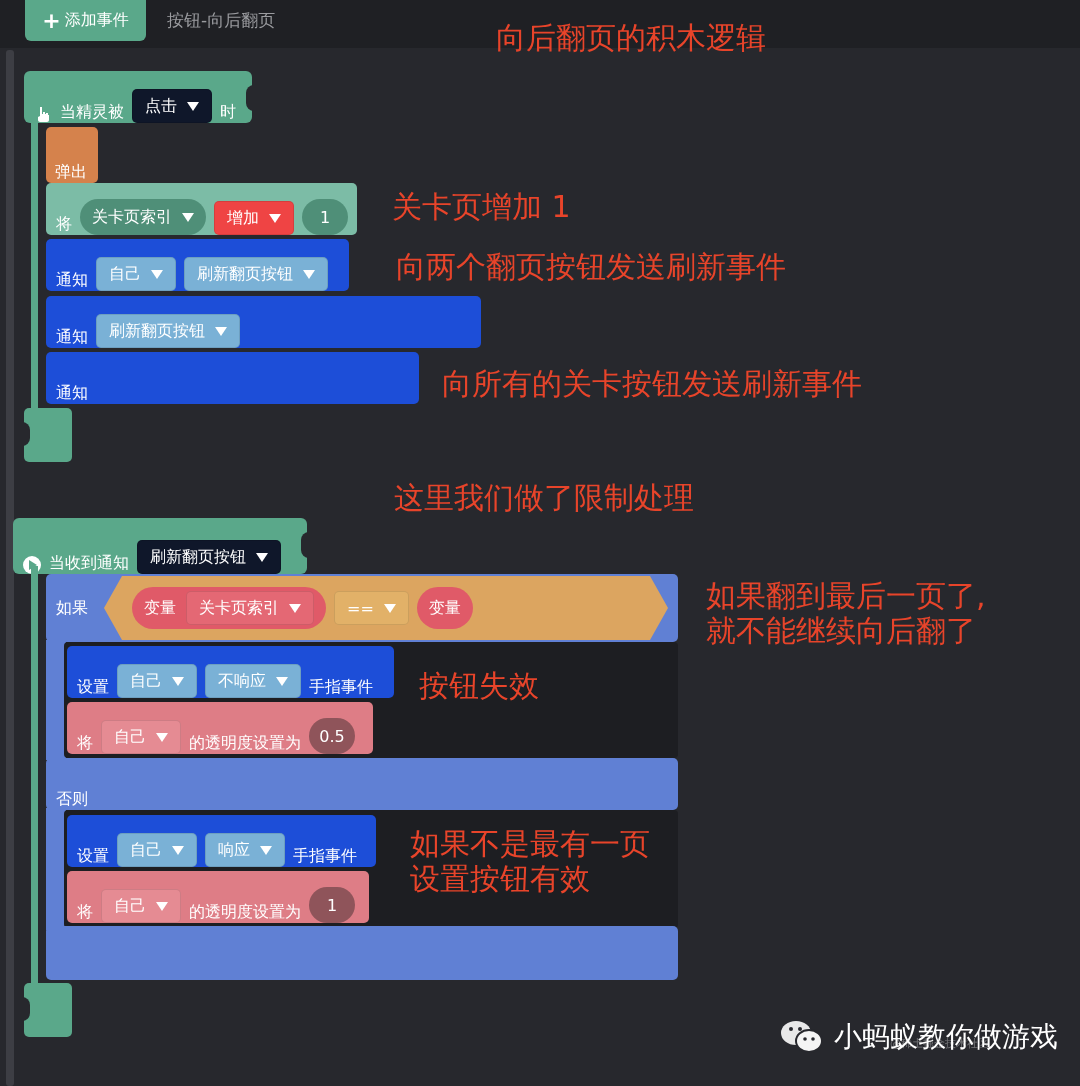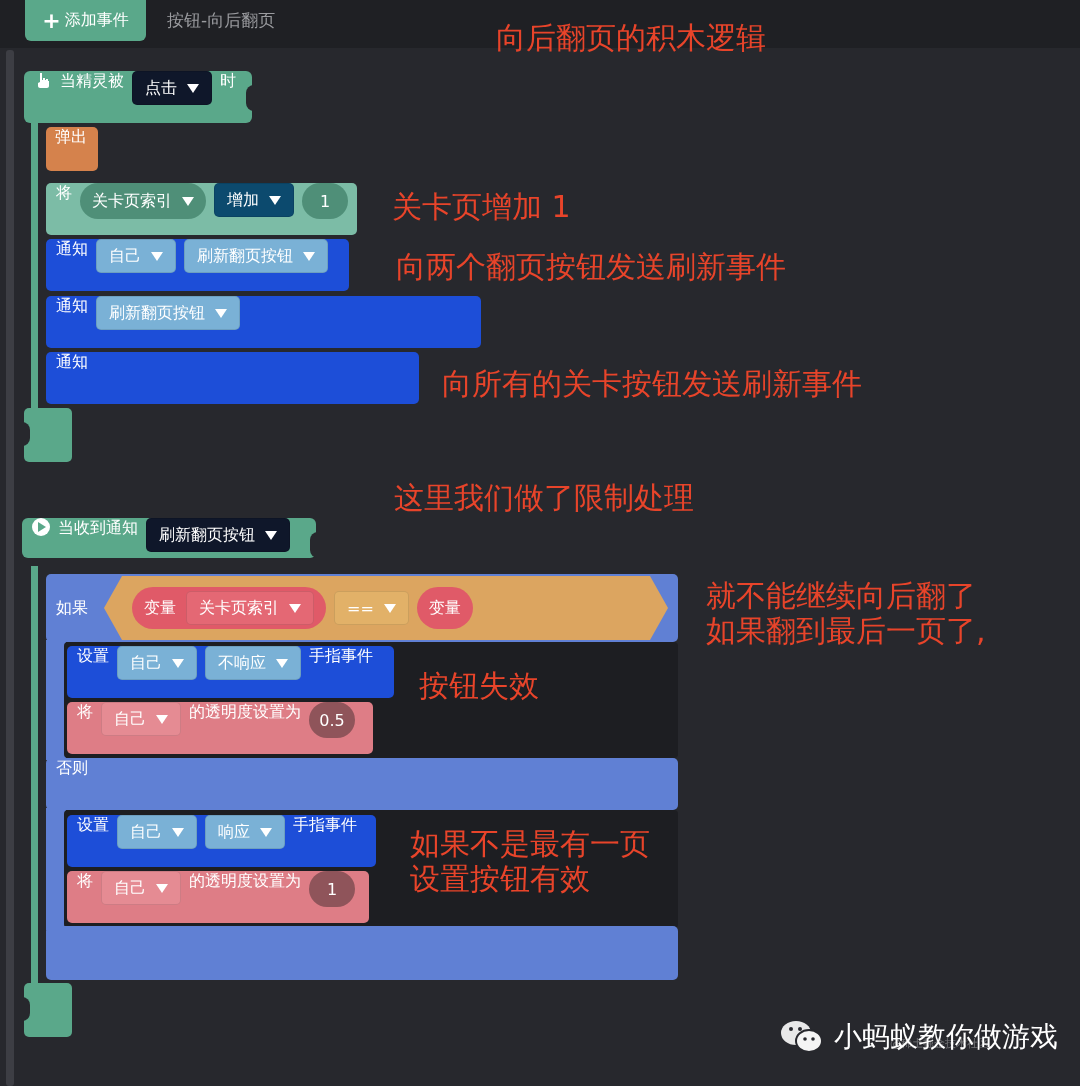--- a/index.html
+++ b/index.html
@@ -4,31 +4,31 @@
 <style>
 *{box-sizing:border-box;margin:0;padding:0}
 body{width:1080px;height:1086px;background:#27282d;font-family:"DejaVu Sans","Liberation Sans",sans-serif;overflow:hidden;position:relative;color:#fff}
 .topbar{position:absolute;left:0;top:0;width:1080px;height:48px;background:#1f2024}
 .add-btn{position:absolute;left:25px;top:0;width:121px;height:41px;background:#5aa88a;border-radius:0 0 6px 6px;color:#fff;font-size:16px;display:flex;align-items:center;justify-content:center;gap:4px}
 .add-btn .plus{font-size:22px;line-height:1;font-weight:bold}
 .tab-title{position:absolute;left:167px;top:9px;font-size:17px;color:#9a9b9f}
 .workspace{position:absolute;left:0;top:48px;width:1080px;height:1038px;background:#27282d}
 .leftbar{position:absolute;left:6px;top:50px;width:8px;height:1036px;background:#3d3e44;border-radius:3px}
 .annot{position:absolute;color:#e8442a;font-size:30px;line-height:1.18;white-space:nowrap}
-.blk{position:absolute;border-radius:5px;display:flex;align-items:flex-start;font-size:16px;color:#fff;padding-left:10px;gap:8px}
+.blk{position:absolute;border-radius:5px;display:flex;align-items:flex-end;font-size:16px;color:#fff;padding-left:10px;gap:8px}
 .green{background:#5aa88a}
 .teal{background:#7cbca6}
 .blue{background:#1d4ed8}
 .orange{background:#d5824c}
 .pink{background:#de7d86}
 .ifblue{background:#6080d4}
 .dd{border-radius:5px;height:34px;display:flex;align-items:center;padding:0 12px;gap:10px;font-size:16px;border:1px solid rgba(0,0,0,0.1)}
 .dd.green{background:#0f172a}
 .dd.blue{background:#7ab1d6}
-.dd.teal{background:#0c4a6e}
+.dd.teal{background:#ef4444}
 .dd.pink{background:#e58b93}
 .dd.red{background:#e46874}
 .dd.gold{background:#e2b168}
 .tri{width:0;height:0;border-left:6px solid transparent;border-right:6px solid transparent;border-top:9px solid #fff;display:inline-block}
 .pill{border-radius:18px;height:36px;display:flex;align-items:center;padding:0 12px;gap:10px}
 .num{border-radius:50%;width:46px;height:36px;border-radius:18px;display:flex;align-items:center;justify-content:center;font-size:16px}
 .spine{position:absolute;width:7px;background:#5aa88a}
 .cap{position:absolute;width:48px;height:54px;background:#5aa88a;border-radius:5px}
 .cap::before{content:"";position:absolute;left:-4px;top:14px;width:10px;height:24px;background:#27282d;border-radius:0 8px 8px 0}
 .notch{position:absolute;right:-6px;top:14px;width:12px;height:26px;background:#27282d;border-radius:8px 0 0 8px}
@@ -63,21 +63,21 @@
   <span>当精灵被</span>
   <div class="dd green">
     <span>点击</span>
       <span class="tri"></span>
   </div>
   <span>时</span>
   <div class="notch"></div>
 </div>
 <div class="spine" style="left:31px;top:120px;height:300px"></div>
 
-<div class="blk orange" style="left:46px;top:127px;width:52px;height:44px;padding-left:9px">
+<div class="blk orange" style="left:46px;top:127px;width:52px;height:56px;padding-left:9px">
   <span>弹出</span>
 </div>
 
 <div class="blk teal" style="left:46px;top:183px;width:311px;height:52px">
   <span>将</span>
   <div class="pill" style="background:#4f8f78">
     <span>关卡页索引</span>
       <span class="tri"></span>
   </div>
   <div class="dd teal">
@@ -110,21 +110,21 @@
 </div>
 
 <div class="blk blue" style="left:46px;top:352px;width:373px;height:52px">
   <span>通知</span>
 </div>
 <div class="annot" style="left:442px;top:366px">向所有的关卡按钮发送刷新事件</div>
 
 <div class="cap" style="left:24px;top:408px"></div>
 
 <div class="annot" style="left:394px;top:480px">这里我们做了限制处理</div>
-<div class="blk green" style="left:22px;top:518px;width:294px;height:40px;border-radius:6px">
+<div class="blk green" style="left:13px;top:518px;width:294px;height:56px;border-radius:6px">
   <span class="play"></span>
   <span>当收到通知</span>
   <div class="dd green">
       <span>刷新翻页按钮</span>
       <span class="tri"></span>
     </div>
   <div class="notch"></div>
 </div>
 <div class="spine" style="left:31px;top:566px;height:420px"></div>
 
@@ -141,22 +141,22 @@
   </div>
   <div class="dd gold">
       <span>==</span>
       <span class="tri"></span>
     </div>
   <div class="pill" style="background:#e05a68;height:42px;border-radius:21px">
     <span>变量</span>
   </div>
 </div>
 <div class="annot" style="left:706px;top:578px">
+  <div>如果翻到最后一页了,</div>
   <div>就不能继续向后翻了</div>
-  <div>如果翻到最后一页了,</div>
 </div>
 
 <div style="position:absolute;left:46px;top:640px;width:20px;height:120px;background:#6080d4"></div>
 <div class="inner" style="left:64px;top:642px;width:614px;height:116px"></div>
 
 <div class="blk blue" style="left:67px;top:646px;width:327px;height:52px">
   <span>设置</span>
   <div class="dd blue">
       <span>自己</span>
       <span class="tri"></span>

